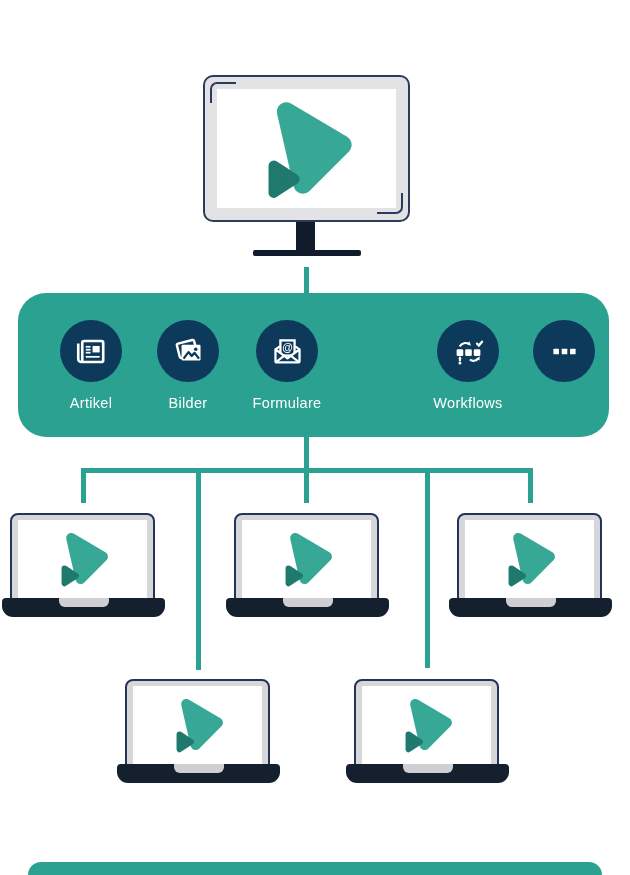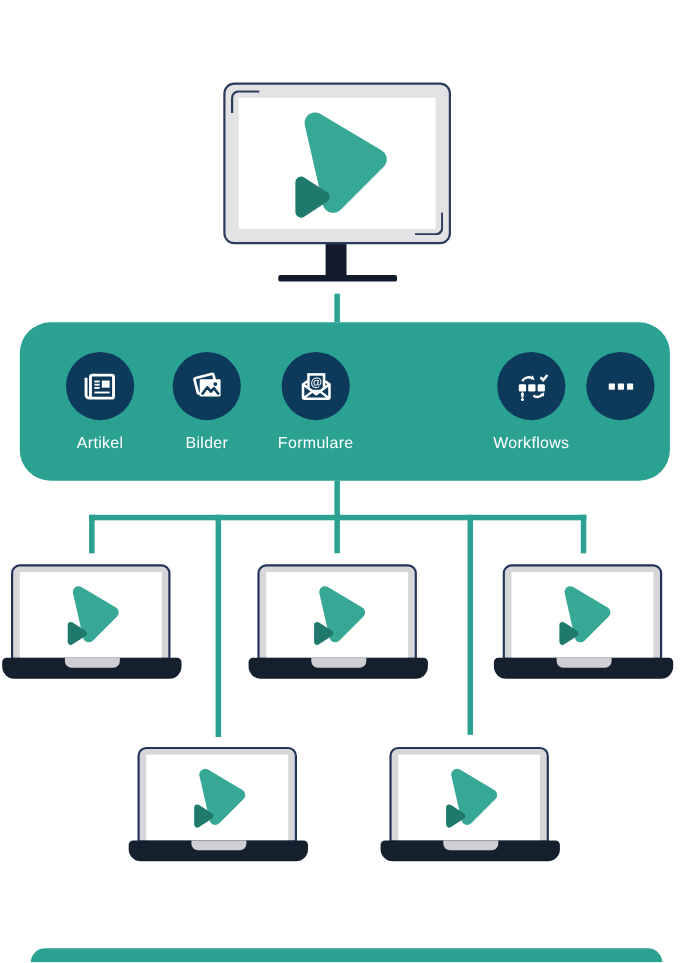--- a/index.html
+++ b/index.html
@@ -121,21 +121,21 @@
           <text x="12" y="11.6" font-size="7" font-family="'Liberation Sans',sans-serif" font-weight="bold" fill="#fff" text-anchor="middle">@</text>
           <path d="M4.2 10.6 L7 8.7 M19.8 10.6 L17 8.7" stroke="#fff" stroke-width="1.5" fill="none"></path>
           <path d="M4.2 10.6 V18.2 A0.9 0.9 0 0 0 5.1 19.1 H18.9 A0.9 0.9 0 0 0 19.8 18.2 V10.6 L12 16.4 Z" fill="#0d3a5b" stroke="#fff" stroke-width="1.5" stroke-linejoin="round"></path>
           <path d="M4.7 18.7 L10.2 14.5 M19.3 18.7 L13.8 14.5" stroke="#fff" stroke-width="1.4" fill="none"></path>
         </svg>
       </div>
       <div class="band-label">Formulare</div>
     </div>
 
 
-    <div class="band-item" style="left:410px;justify-content:flex-end;">
+    <div class="band-item" style="left:395px;justify-content:flex-end;">
       <div class="icon-circle">
         <svg viewBox="0 0 24 24">
           <rect x="4.3" y="10.6" width="4.3" height="4.3" rx="0.8" fill="#fff"></rect>
           <rect x="9.85" y="10.6" width="4.3" height="4.3" rx="0.8" fill="#fff"></rect>
           <rect x="15.4" y="10.6" width="4.3" height="4.3" rx="0.8" fill="#fff"></rect>
           <path d="M6.3 8.7 A4.3 4.3 0 0 1 12.4 7.2" fill="none" stroke="#fff" stroke-width="1.4"></path>
           <path d="M13.6 8.2 l-2.5 -0.9 1.5 -2 z" fill="#fff"></path>
           <path d="M17.5 6.9 l1.2 1.2 2.1 -2.5" fill="none" stroke="#fff" stroke-width="1.5" stroke-linecap="round"></path>
           <path d="M6.45 18.4 V16" stroke="#fff" stroke-width="1.4" fill="none"></path>
           <path d="M6.45 14.9 l-1.1 1.8 h2.2 z" fill="#fff"></path>

